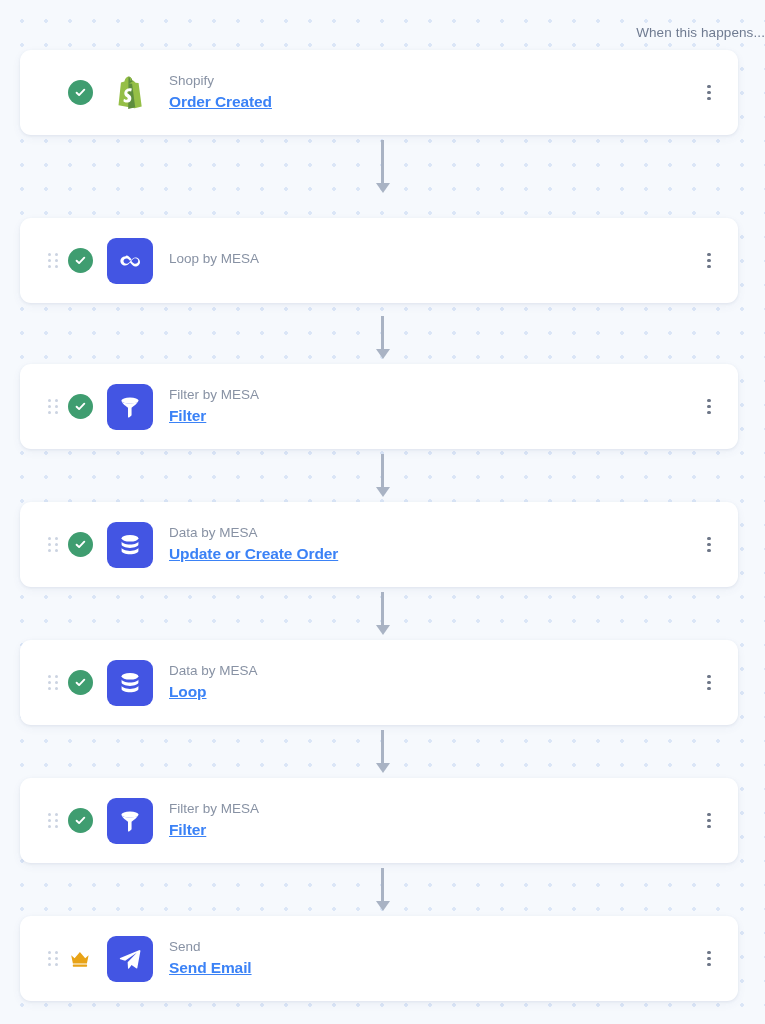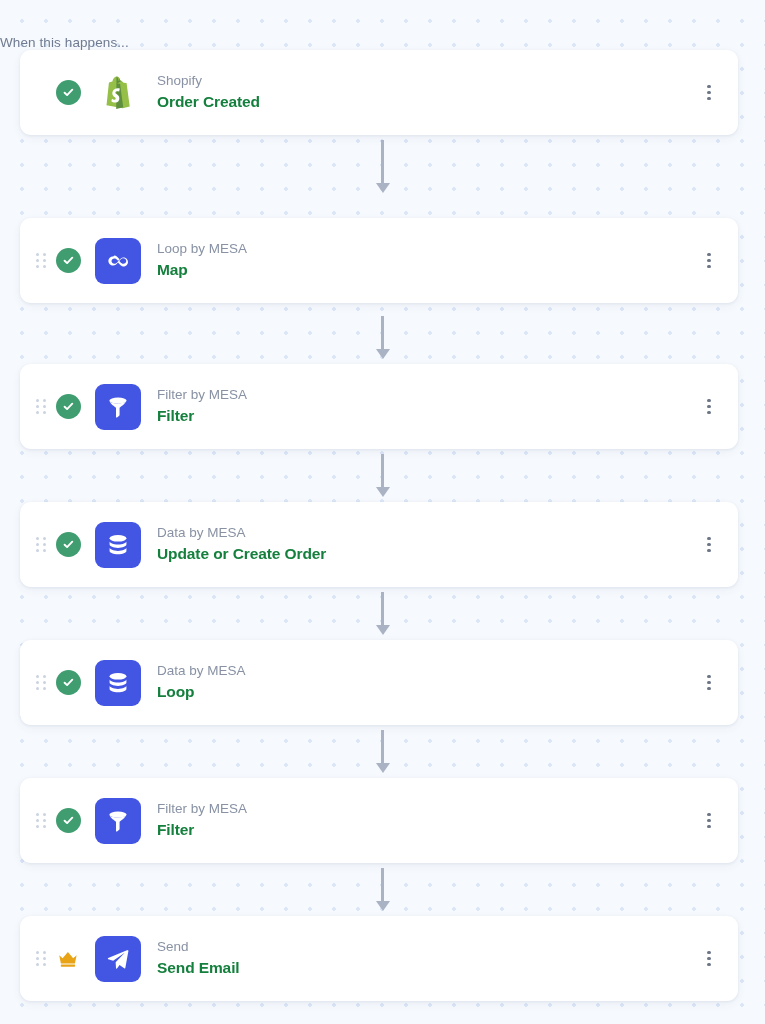--- a/index.html
+++ b/index.html
@@ -20,42 +20,41 @@
   }
 
   .canvas {
     width: 765px;
     height: 1024px;
     position: relative;
   }
 
   
   .section-label {
-    text-align: left;
+    text-align: right;
     font-size: 13.5px;
     color: #6f7b91;
     letter-spacing: 0.1px;
     line-height: 1;
-    margin-top: 10px;
   }
   .label-when { position: absolute; top: 26px; left: 0; right: 0; }
   .label-do   { position: absolute; top: 202px; left: 0; right: 0; }
 
   
   .card {
     position: absolute;
     left: 20px;
     width: 718px;
     height: 85px;
     background: #ffffff;
     border-radius: 11px;
     box-shadow: 0 1px 3px rgba(80,100,140,0.10), 0 3px 10px rgba(80,100,140,0.055);
     display: flex;
     align-items: center;
-    padding: 0 18px 0 16px;
+    padding: 0 18px 0 28px;
   }
 
   
   .drag-handle {
     width: 10px;
     height: 16px;
     display: grid;
     grid-template-columns: 3px 3px;
     grid-template-rows: 3px 3px 3px;
     gap: 3px 4px;
@@ -105,23 +104,24 @@
   .card-text { flex: 1 1 auto; min-width: 0; }
   .app-name {
     font-size: 13.5px;
     color: #8892a4;
     line-height: 1.25;
     margin-bottom: 3px;
   }
   .step-title {
     font-size: 15.5px;
     font-weight: bold;
-    color: #15803d;
+    color: #3b82f6;
     line-height: 1.2;
     letter-spacing: -0.1px;
+    text-decoration: underline;
   }
 
   
   .kebab {
     flex: 0 0 auto;
     width: 22px; height: 26px;
     display: flex; flex-direction: column;
     align-items: center; justify-content: center;
     gap: 3px;
     cursor: pointer;
@@ -220,21 +220,20 @@
     </div>
     <div class="app-icon">
       <div class="tile">
         <svg width="30" height="30" viewBox="0 0 30 30">
           <path d="M10.1 10.4c-2.6 0-4.7 2.05-4.7 4.6s2.1 4.6 4.7 4.6c2.1 0 3.3-1.3 4.9-3.1l2-2.2c1.3-1.45 2.1-2 3.3-2 1.65 0 2.95 1.2 2.95 2.7s-1.3 2.7-2.95 2.7c-1.2 0-2-.55-3.3-2l-.85-.95-1.35 1.5.9 1c1.6 1.8 2.8 3.35 4.6 3.35 2.6 0 4.7-2.05 4.7-4.6s-2.1-4.6-4.7-4.6c-1.8 0-3 1.55-4.6 3.35l-.95 1.05c-1.3 1.45-2.1 2-3.3 2-1.65 0-2.95-1.2-2.95-2.7s1.3-2.7 2.95-2.7c1.2 0 2 .55 3.3 2l.4.45 1.35-1.5-.45-.5c-1.6-1.8-2.8-3.35-4.6-3.35z" fill="#ffffff"></path>
         </svg>
       </div>
     </div>
     <div class="card-text">
       <div class="app-name">Loop by MESA</div>
-      <div class="step-title">Map</div>
     </div>
     <div class="kebab">
         <i></i>
         <i></i>
         <i></i>
       </div>
   </div>
 
   <div class="arrow" style="top:316px;">
     <div class="stem" style="height:34px;"></div>

